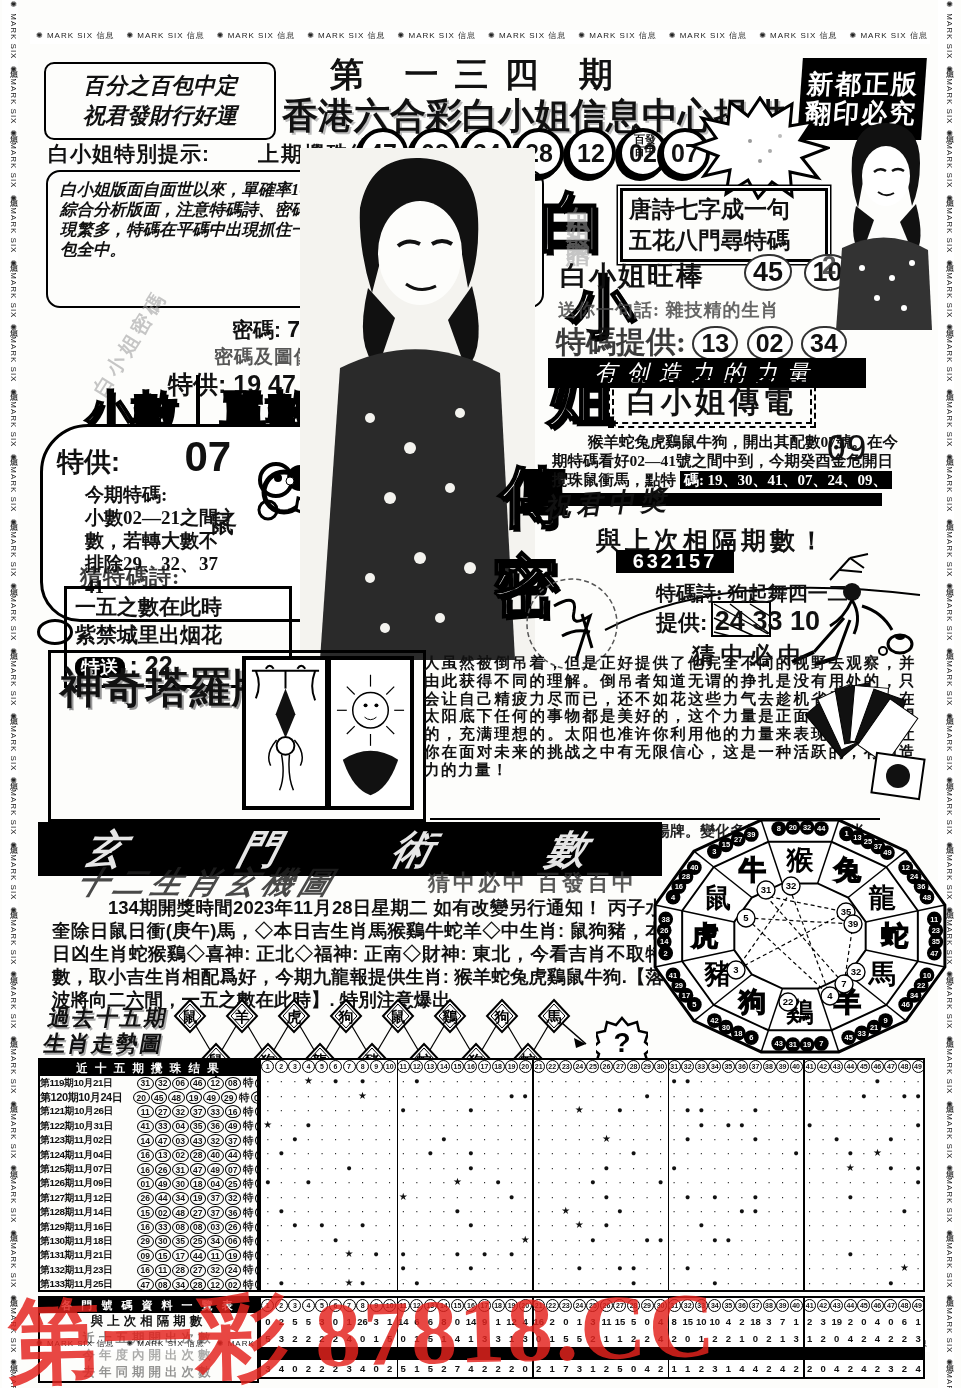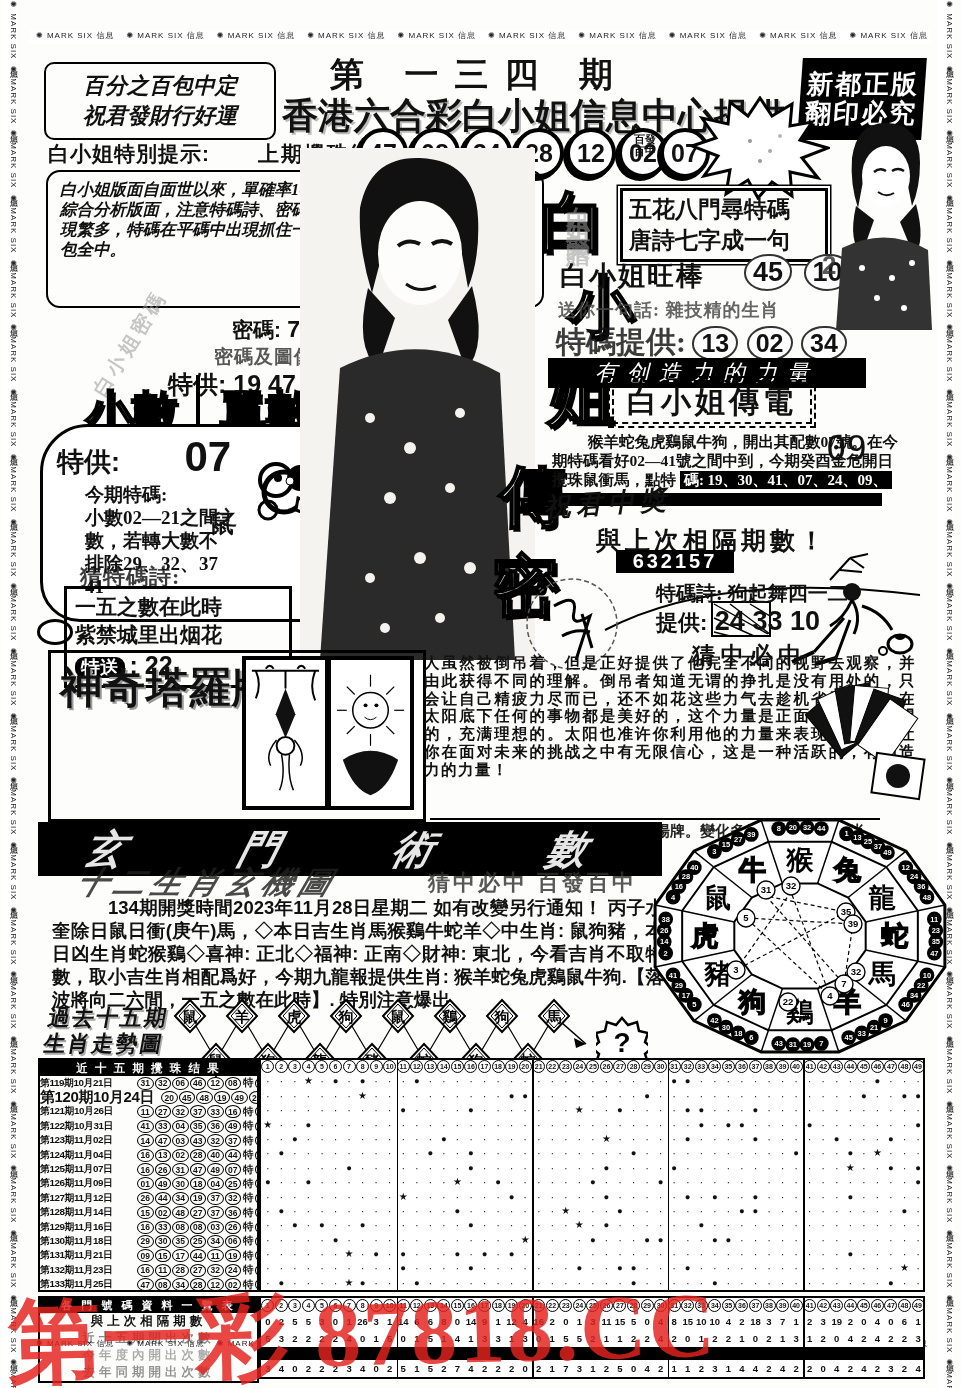--- a/index.html
+++ b/index.html
@@ -173,22 +173,22 @@
   </svg>
 
   <div class="abs serif b outline" style="left:540px;top:178px;font-size:66px;">白</div>
   <div class="abs serif b outline" style="left:568px;top:262px;font-size:66px;">小</div>
   <div class="abs serif b outline" style="left:548px;top:350px;font-size:66px;">姐</div>
   <div class="abs serif b outline" style="left:500px;top:452px;font-size:66px;">傳</div>
   <div class="abs serif b outline" style="left:492px;top:542px;font-size:66px;">密</div>
 
   <div class="abs serif b ghost" style="left:562px;top:188px;font-size:24px;writing-mode:vertical-rl;letter-spacing:6px;">白小姐 聚贈</div>
   <div class="abs" style="left:620px;top:188px;width:190px;border:3px solid #000;box-shadow:0 0 0 2px #fff,0 0 0 3.5px #000;padding:3px 6px;">
+    <div class="b" style="font-size:23px;white-space:nowrap;">唐詩七字成一句</div>
     <div class="b" style="font-size:23px;white-space:nowrap;">五花八門尋特碼</div>
-    <div class="b" style="font-size:23px;white-space:nowrap;">唐詩七字成一句</div>
   </div>
   <div class="abs serif b" style="left:560px;top:258px;font-size:27px;letter-spacing:2px;">白小姐旺棒</div>
   <div class="abs" style="left:742px;top:254px;font-size:27px;font-weight:bold;">
     <span class="cloudnum">45</span>
     <span class="cloudnum">10</span>
   </div>
   <div class="abs serif b distress" style="left:558px;top:298px;font-size:18px;color:#444;white-space:nowrap;">送你一句話: 雜技精的生肖</div>
   <div class="abs" style="left:556px;top:322px;white-space:nowrap;">
     <span class="serif b distress" style="font-size:30px;letter-spacing:0;">特碼提供:</span>
     <span class="cloudnum b" style="font-size:25px;">13</span>
@@ -563,21 +563,21 @@
           <span class="oval">31</span>
           <span class="oval">32</span>
           <span class="oval">06</span>
           <span class="oval">46</span>
           <span class="oval">12</span>
           <span class="oval">08</span>
           <span class="b" style="font-size: 10.5px; margin: 0px 1px;">特</span>
           <span class="oval">04</span>
         </div>
         <div class="rrow">
-          <span class="b" style="font-size: 15px; width: 121px; flex: 0 0 auto; letter-spacing: -0.4px;">第120期10月24日</span>
+          <span class="b" style="font-size: 11px; width: 93px; flex: 0 0 auto; letter-spacing: -0.4px;">第120期10月24日</span>
           <span class="oval">20</span>
           <span class="oval">45</span>
           <span class="oval">48</span>
           <span class="oval">19</span>
           <span class="oval">49</span>
           <span class="oval">29</span>
           <span class="b" style="font-size: 10.5px; margin: 0px 1px;">特</span>
           <span class="oval">08</span>
         </div>
         <div class="rrow">

